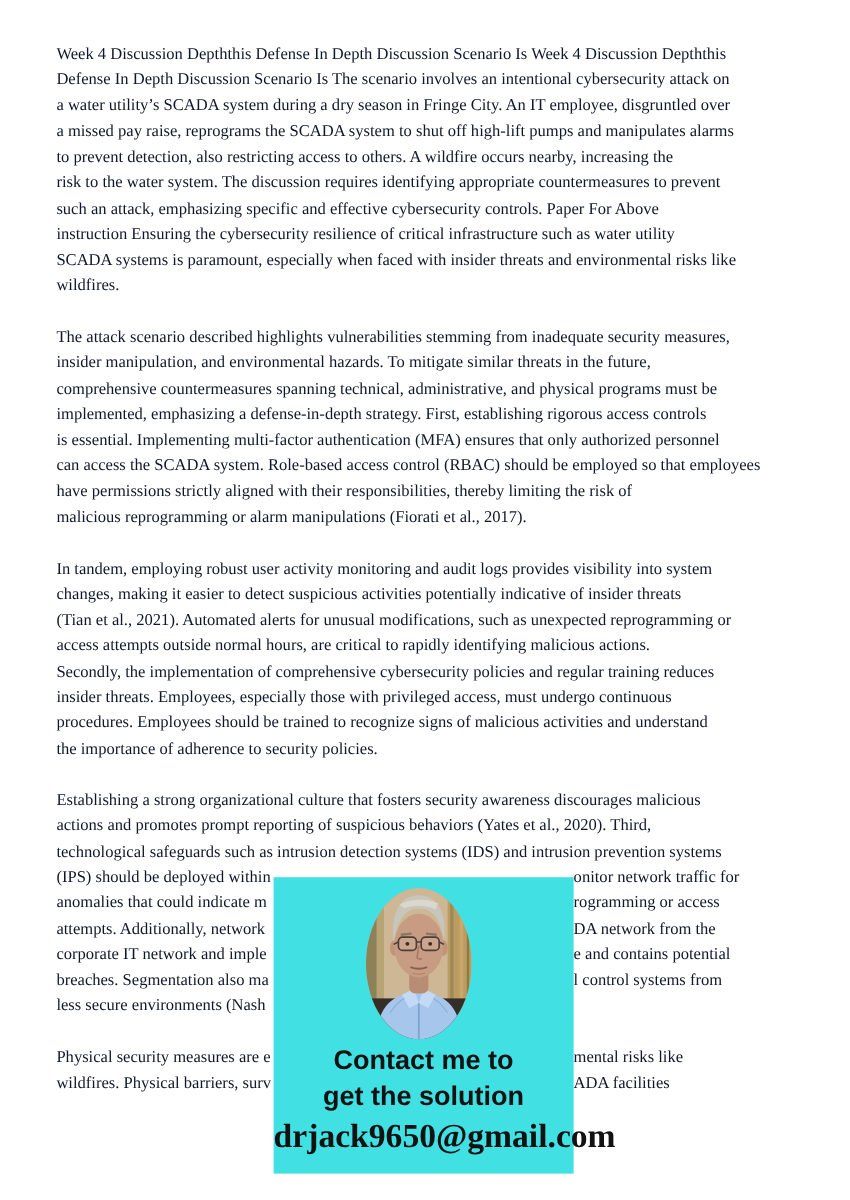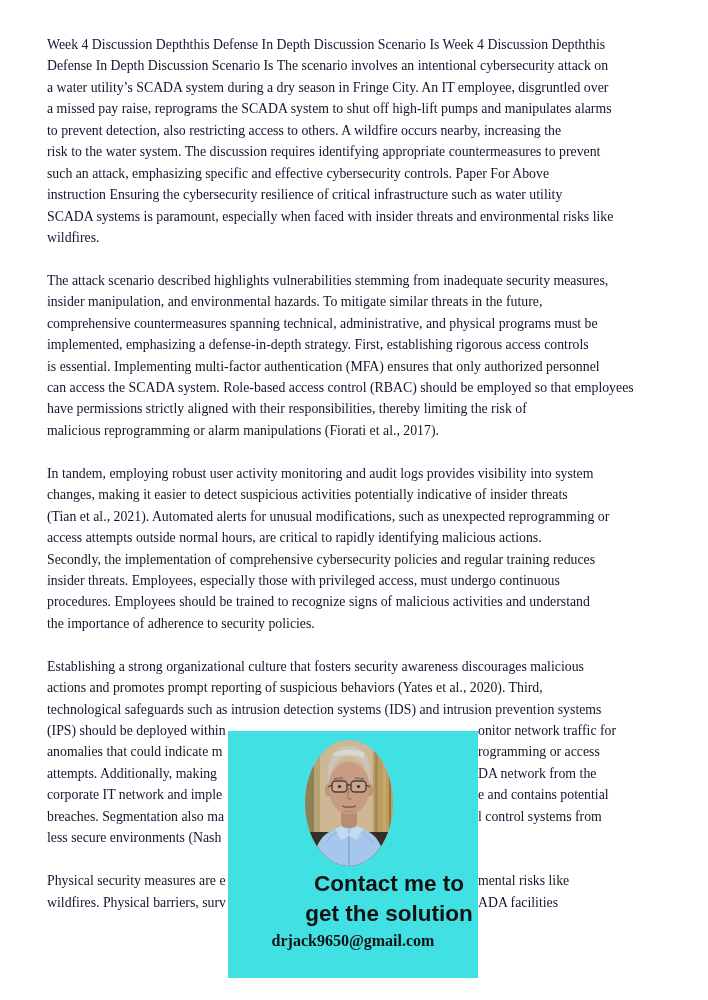--- a/index.html
+++ b/index.html
@@ -40,29 +40,28 @@
   }
   .contact {
     position: absolute;
     left: 0; top: 138px; width: 250px;
     text-align: center;
     font-family: "Liberation Sans", sans-serif;
     font-weight: 700;
     font-size: 22.5px;
     line-height: 30px;
     color: #121212;
-    padding-left: 36px;
   }
   .email {
     position: absolute;
     left: 0; top: 201px; width: 250px;
     text-align: center;
     font-family: "Liberation Serif", serif;
     font-weight: 700;
-    font-size: 16px;
+    font-size: 28px;
     color: #121212;
   }
 </style>
 </head>
 <body>
 
 <div class="page">
 
   <div class="doc" id="doc-text">
       <div class="para">
@@ -96,21 +95,21 @@
         <div class="line">insider threats. Employees, especially those with privileged access, must undergo continuous</div>
         <div class="line">procedures. Employees should be trained to recognize signs of malicious activities and understand</div>
         <div class="line">the importance of adherence to security policies.</div>
       </div>
       <div class="para">
         <div class="line">Establishing a strong organizational culture that fosters security awareness discourages malicious</div>
         <div class="line">actions and promotes prompt reporting of suspicious behaviors (Yates et al., 2020). Third,</div>
         <div class="line">technological safeguards such as intrusion detection systems (IDS) and intrusion prevention systems</div>
         <div class="line"><span>(IPS) should be deployed within</span><span class="frag-right">onitor network traffic for</span></div>
         <div class="line"><span>anomalies that could indicate m</span><span class="frag-right">rogramming or access</span></div>
-        <div class="line"><span>attempts. Additionally, making</span><span class="frag-right">DA network from the</span></div>
+        <div class="line"><span>attempts. Additionally, network</span><span class="frag-right">DA network from the</span></div>
         <div class="line"><span>corporate IT network and imple</span><span class="frag-right">e and contains potential</span></div>
         <div class="line"><span>breaches. Segmentation also ma</span><span class="frag-right">l control systems from</span></div>
         <div class="line"><span>less secure environments (Nash</span></div>
       </div>
       <div class="para">
         <div class="line"><span>Physical security measures are e</span><span class="frag-right">mental risks like</span></div>
         <div class="line"><span>wildfires. Physical barriers, surv</span><span class="frag-right">ADA facilities</span></div>
       </div>
     </div>
 

